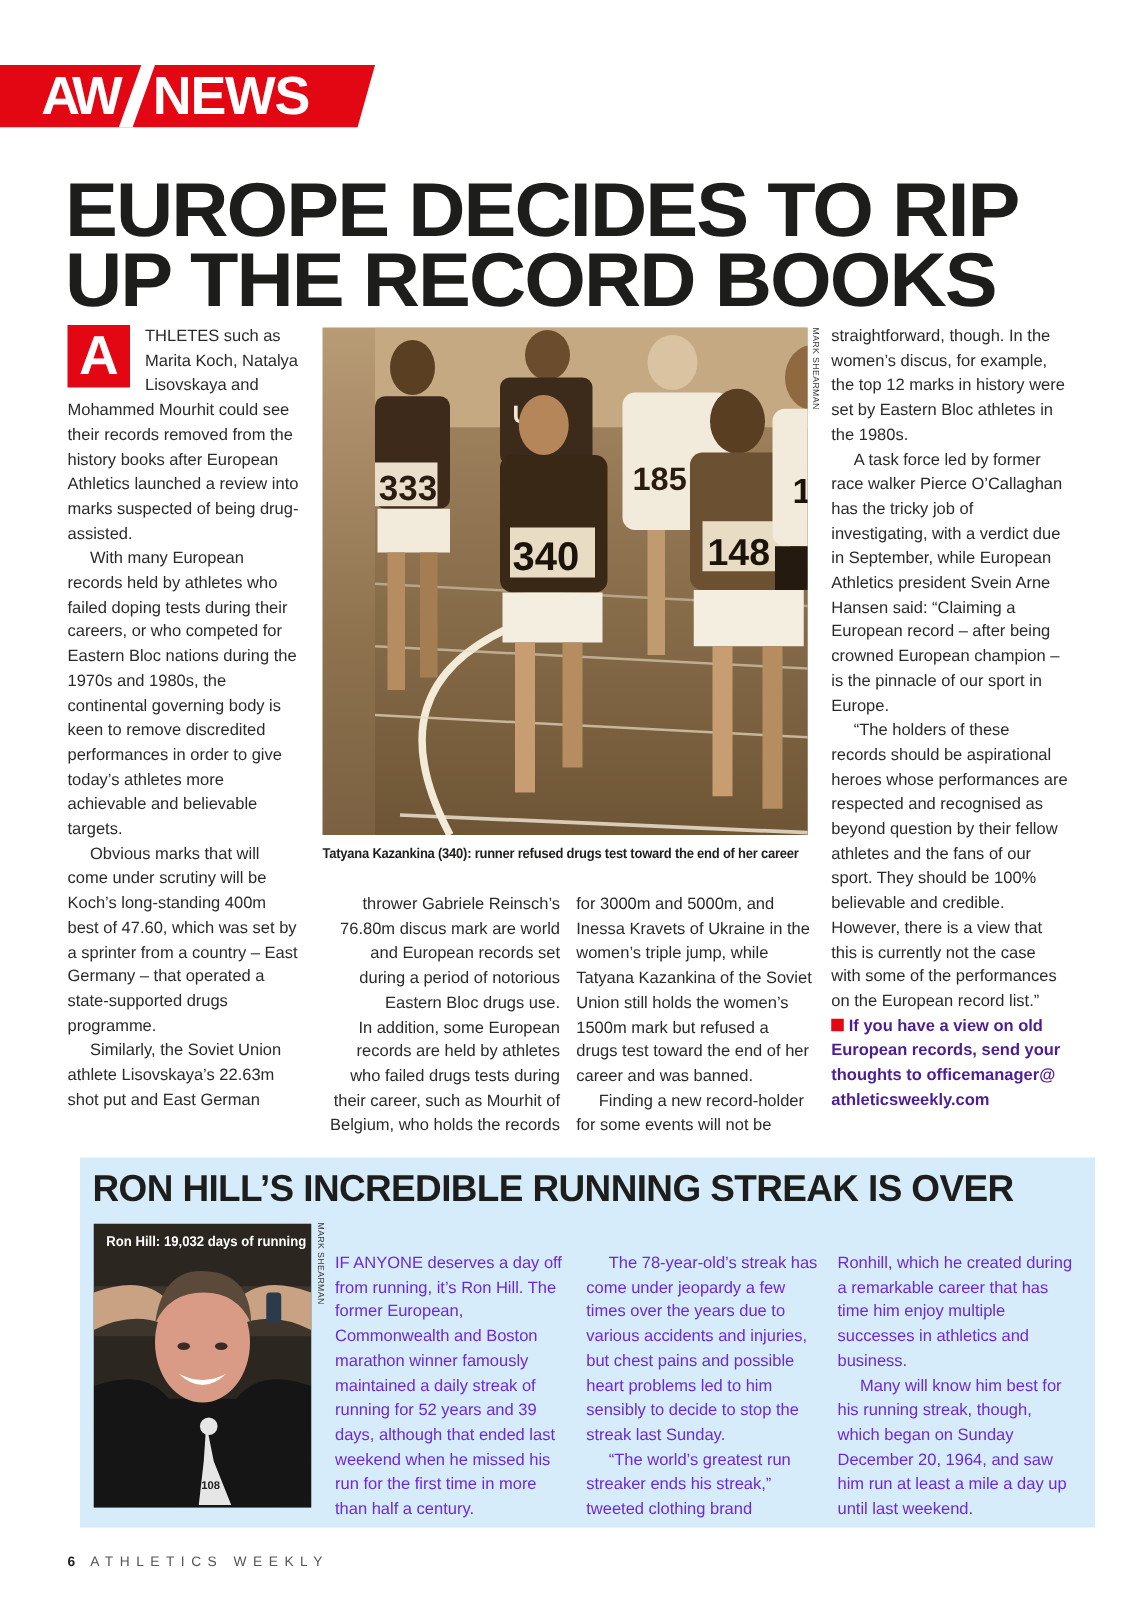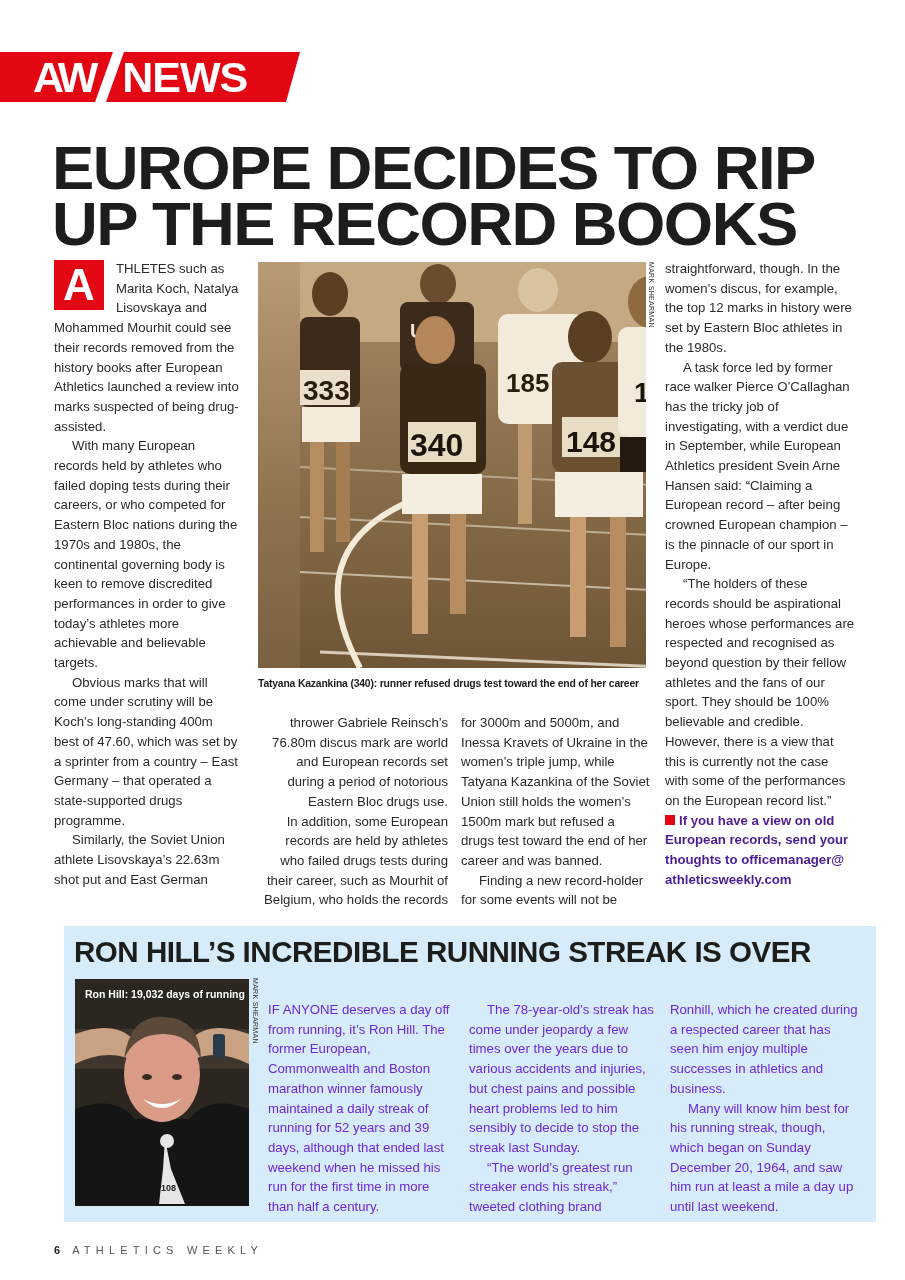--- a/index.html
+++ b/index.html
@@ -205,20 +205,20 @@
   <div class="credit credit-2">MARK SHEARMAN</div>
 
   <div class="bcol bcol-1">
     <p>IF ANYONE deserves a day off from running, it’s Ron Hill. The former European, Commonwealth and Boston marathon winner famously maintained a daily streak of running for 52 years and 39 days, although that ended last weekend when he missed his run for the first time in more than half a century.</p>
   </div>
   <div class="bcol bcol-2">
     <p class="indent">The 78-year-old’s streak has come under jeopardy a few times over the years due to various accidents and injuries, but chest pains and possible heart problems led to him sensibly to decide to stop the streak last Sunday.</p>
     <p class="indent">“The world’s greatest run streaker ends his streak,” tweeted clothing brand</p>
   </div>
   <div class="bcol bcol-3">
-    <p>Ronhill, which he created during a respected career that has seen him enjoy multiple successes in athletics and business.</p>
+    <p>Ronhill, which he created during a remarkable career that has time him enjoy multiple successes in athletics and business.</p>
     <p class="indent">Many will know him best for his running streak, though, which began on Sunday December 20, 1964, and saw him run at least a mile a day up until last weekend.</p>
   </div>
 </div>
 
 <div class="folio">
   <span class="num">6</span><span>ATHLETICS WEEKLY</span>
 </div>
 
 </body></html>

